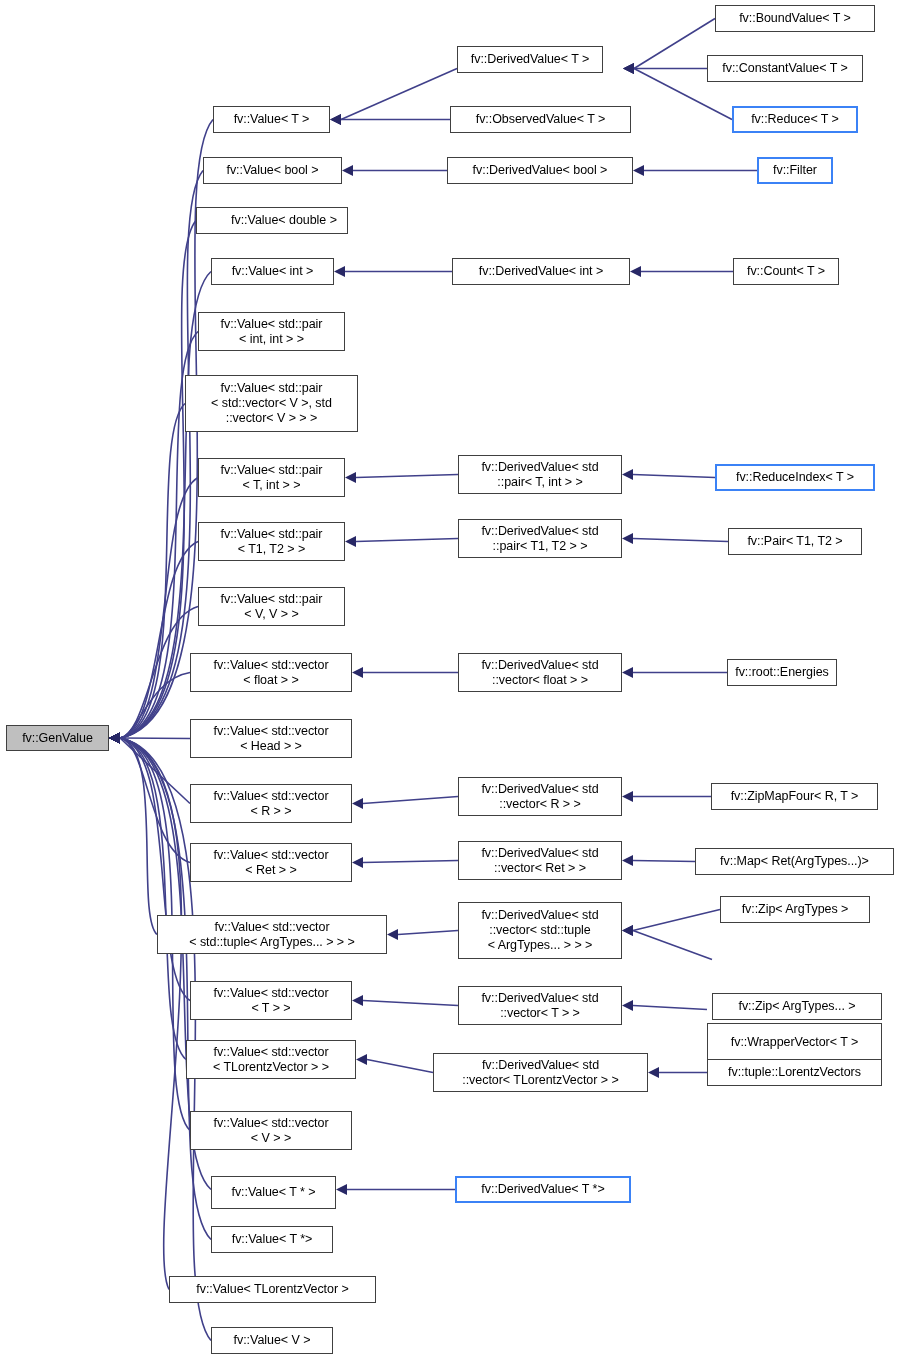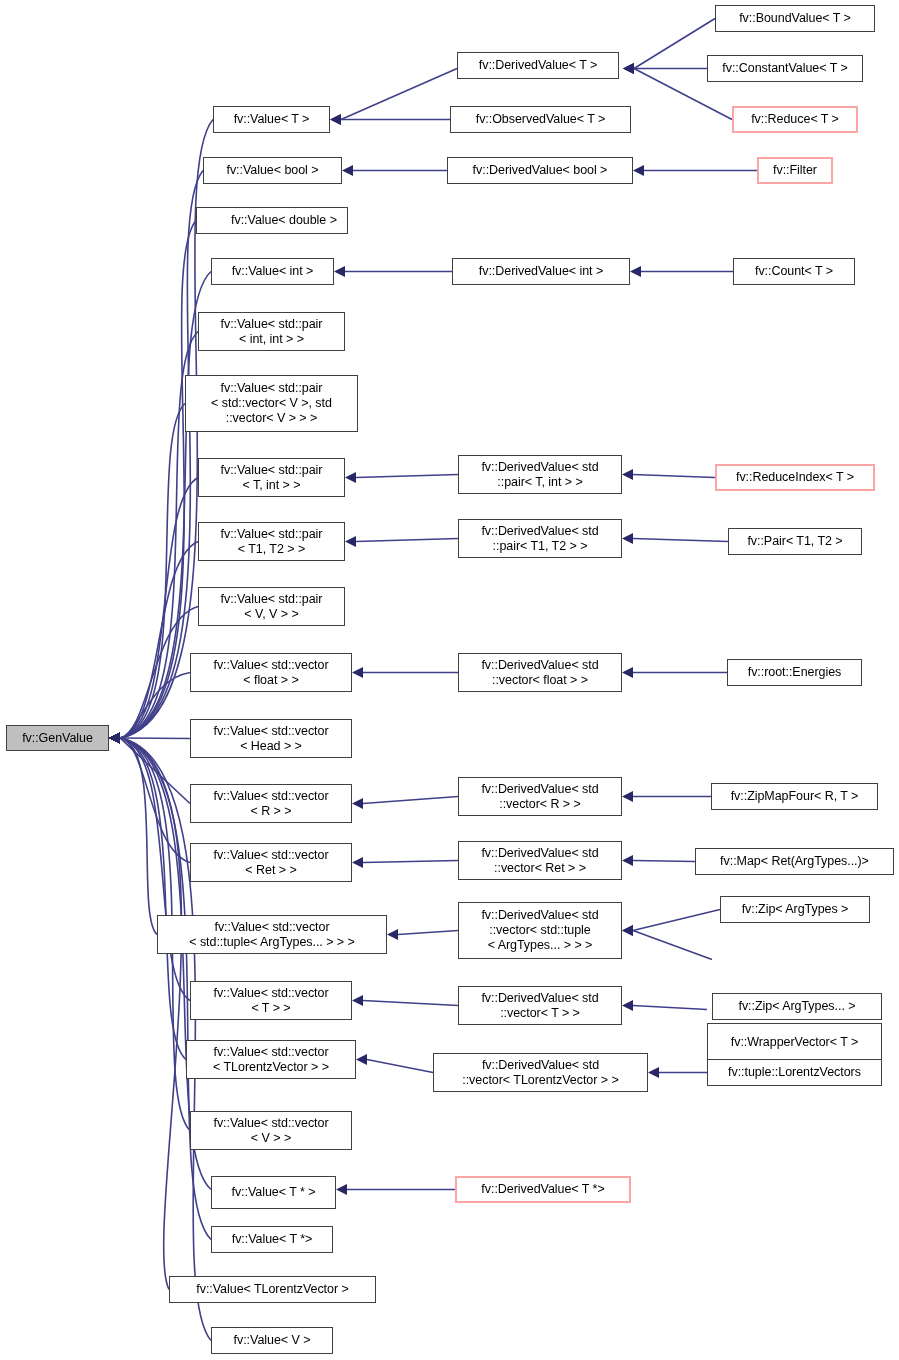--- a/index.html
+++ b/index.html
@@ -39,21 +39,21 @@
     border: 1px solid #404040;
     white-space: pre;
     letter-spacing: -0.05px;
     cursor: pointer;
   }
   .node.root {
     background: #bfbfbf;
     border-color: #404040;
   }
   .node.undocumented {
-    border: 2px solid #fca5a5;
+    border: 2px solid #3b82f6;
   }
   .node-label {
     display: block;
     padding: 0 4px;
   }
 </style>
 </head>
 <body>
 
 <div id="diagram-root">
@@ -281,21 +281,21 @@
       <div class="node" style="left: 190px; top: 981px; width: 162px; height: 39px;"><span class="node-label">fv::Value&lt; std::vector
 &lt; T &gt; &gt;</span></div>
       <div class="node" style="left: 186px; top: 1040px; width: 170px; height: 39px;"><span class="node-label">fv::Value&lt; std::vector
 &lt; TLorentzVector &gt; &gt;</span></div>
       <div class="node" style="left: 190px; top: 1111px; width: 162px; height: 39px;"><span class="node-label">fv::Value&lt; std::vector
 &lt; V &gt; &gt;</span></div>
       <div class="node" style="left: 211px; top: 1176px; width: 125px; height: 33px;"><span class="node-label">fv::Value&lt; T * &gt;</span></div>
       <div class="node" style="left: 211px; top: 1226px; width: 122px; height: 27px;"><span class="node-label">fv::Value&lt; T *&gt;</span></div>
       <div class="node" style="left: 169px; top: 1276px; width: 207px; height: 27px;"><span class="node-label">fv::Value&lt; TLorentzVector &gt;</span></div>
       <div class="node" style="left: 211px; top: 1327px; width: 122px; height: 27px;"><span class="node-label">fv::Value&lt; V &gt;</span></div>
-      <div class="node" style="left: 457px; top: 52px; width: 162px; height: 27px;"><span class="node-label">fv::DerivedValue&lt; T &gt;</span></div>
+      <div class="node" style="left: 457px; top: 46px; width: 146px; height: 27px;"><span class="node-label">fv::DerivedValue&lt; T &gt;</span></div>
       <div class="node" style="left: 450px; top: 106px; width: 181px; height: 27px; justify-content: center;"><span class="node-label">fv::ObservedValue&lt; T &gt;</span></div>
       <div class="node" style="left: 447px; top: 157px; width: 186px; height: 27px;"><span class="node-label">fv::DerivedValue&lt; bool &gt;</span></div>
       <div class="node" style="left: 452px; top: 258px; width: 178px; height: 27px;"><span class="node-label">fv::DerivedValue&lt; int &gt;</span></div>
       <div class="node" style="left: 458px; top: 455px; width: 164px; height: 39px;"><span class="node-label">fv::DerivedValue&lt; std
 ::pair&lt; T, int &gt; &gt;</span></div>
       <div class="node" style="left: 458px; top: 519px; width: 164px; height: 39px;"><span class="node-label">fv::DerivedValue&lt; std
 ::pair&lt; T1, T2 &gt; &gt;</span></div>
       <div class="node" style="left: 458px; top: 653px; width: 164px; height: 39px;"><span class="node-label">fv::DerivedValue&lt; std
 ::vector&lt; float &gt; &gt;</span></div>
       <div class="node" style="left: 458px; top: 777px; width: 164px; height: 39px;"><span class="node-label">fv::DerivedValue&lt; std
@@ -307,24 +307,24 @@
 &lt; ArgTypes... &gt; &gt; &gt;</span></div>
       <div class="node" style="left: 458px; top: 986px; width: 164px; height: 39px;"><span class="node-label">fv::DerivedValue&lt; std
 ::vector&lt; T &gt; &gt;</span></div>
       <div class="node" style="left: 433px; top: 1053px; width: 215px; height: 39px;"><span class="node-label">fv::DerivedValue&lt; std
 ::vector&lt; TLorentzVector &gt; &gt;</span></div>
       <div class="node undocumented" style="left: 455px; top: 1176px; width: 176px; height: 27px;"><span class="node-label">fv::DerivedValue&lt; T *&gt;</span></div>
       <div class="node" style="left: 715px; top: 5px; width: 160px; height: 27px;"><span class="node-label">fv::BoundValue&lt; T &gt;</span></div>
       <div class="node" style="left: 707px; top: 55px; width: 156px; height: 27px;"><span class="node-label">fv::ConstantValue&lt; T &gt;</span></div>
       <div class="node undocumented" style="left: 732px; top: 106px; width: 126px; height: 27px;"><span class="node-label">fv::Reduce&lt; T &gt;</span></div>
       <div class="node undocumented" style="left: 757px; top: 157px; width: 76px; height: 27px;"><span class="node-label">fv::Filter</span></div>
-      <div class="node" style="left: 733px; top: 258px; width: 122px; height: 27px;"><span class="node-label">fv::Count&lt; T &gt;</span></div>
+      <div class="node" style="left: 733px; top: 258px; width: 106px; height: 27px;"><span class="node-label">fv::Count&lt; T &gt;</span></div>
       <div class="node undocumented" style="left: 715px; top: 464px; width: 160px; height: 27px;"><span class="node-label">fv::ReduceIndex&lt; T &gt;</span></div>
       <div class="node" style="left: 728px; top: 528px; width: 134px; height: 27px;"><span class="node-label">fv::Pair&lt; T1, T2 &gt;</span></div>
-      <div class="node" style="left: 727px; top: 659px; width: 135px; height: 27px;"><span class="node-label">fv::root::Energies</span></div>
+      <div class="node" style="left: 727px; top: 659px; width: 110px; height: 27px;"><span class="node-label">fv::root::Energies</span></div>
       <div class="node" style="left: 711px; top: 783px; width: 167px; height: 27px;"><span class="node-label">fv::ZipMapFour&lt; R, T &gt;</span></div>
       <div class="node" style="left: 695px; top: 848px; width: 199px; height: 27px;"><span class="node-label">fv::Map&lt; Ret(ArgTypes...)&gt;</span></div>
       <div class="node" style="left: 720px; top: 896px; width: 150px; height: 27px;"><span class="node-label">fv::Zip&lt; ArgTypes &gt;</span></div>
       <div class="node" style="left: 712px; top: 946px; width: 170px; height: 27px; margin-top: 47px;"><span class="node-label">fv::Zip&lt; ArgTypes... &gt;</span></div>
       <div class="node" style="left: 707px; top: 996px; width: 175px; height: 38px; margin-top: 27px;"><span class="node-label">fv::WrapperVector&lt; T &gt;</span></div>
       <div class="node" style="left: 707px; top: 1059px; width: 175px; height: 27px;"><span class="node-label">fv::tuple::LorentzVectors</span></div>
     </div>
 </div>
 
 </body></html>

